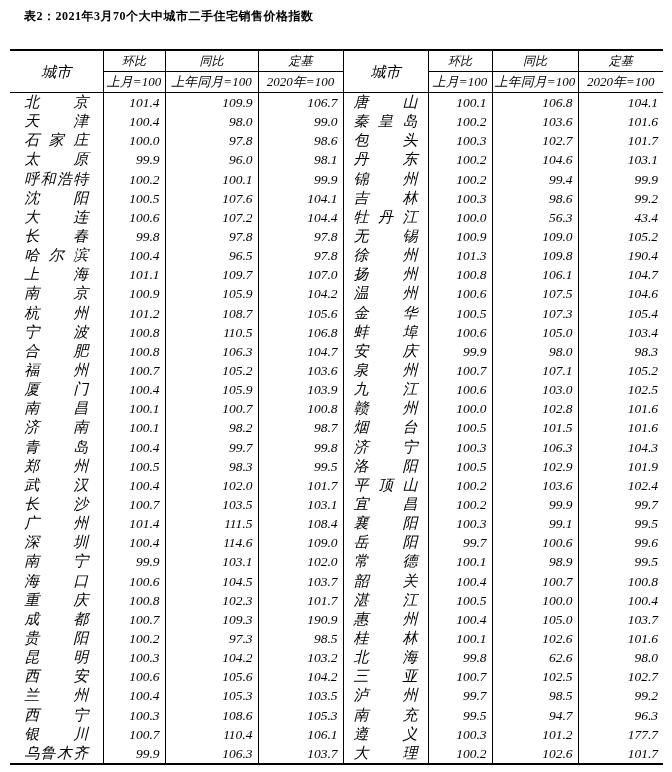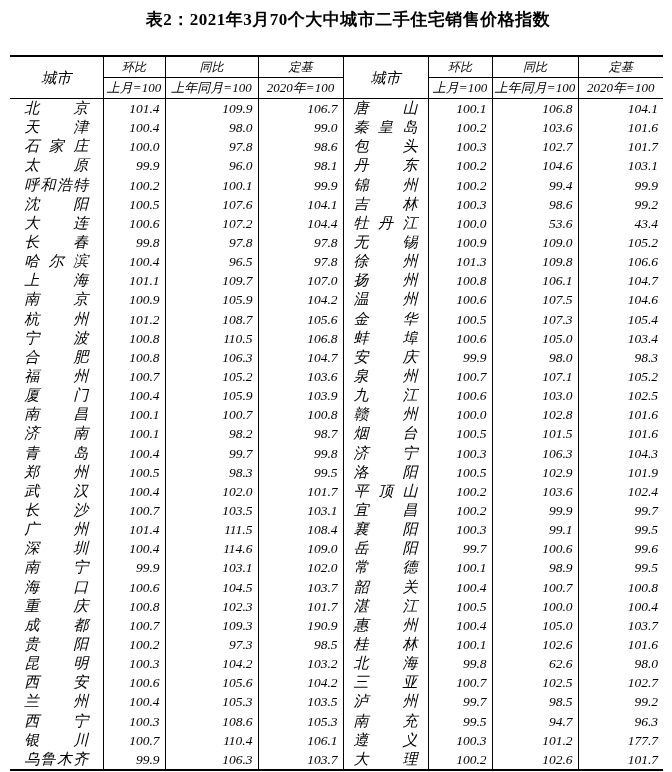--- a/index.html
+++ b/index.html
@@ -10,22 +10,22 @@
   html,body{margin:0;padding:0;}
   body{
     width:672px;height:772px;
     background:var(--bg);
     color:var(--text);
     font-family:"Liberation Serif","DejaVu Serif",serif;
     overflow:hidden;
   }
   .title{
     margin:8px 0 0 0;
-    text-align:center;
-    font-size:17px;
+    text-align:left;
+    font-size:12px;
     font-weight:bold;
     letter-spacing:0.5px;
     padding-left:24px;
   }
   table.idx{
     border-collapse:collapse;
     table-layout:fixed;
     width:653px;
     margin:24px 9px 0 10px;
     border-top:2.5px solid var(--border);
@@ -245,21 +245,21 @@
         <td class="num">107.2</td>
         <td class="num">104.4</td>
         <td class="city">
           <span class="city-inner">
             <span>牡</span>
             <span>丹</span>
             <span>江</span>
           </span>
         </td>
         <td class="num">100.0</td>
-        <td class="num">53.6</td>
+        <td class="num">56.3</td>
         <td class="num">43.4</td>
       </tr>
       <tr>
         <td class="city no-left">
           <span class="city-inner">
             <span>长</span>
             <span>春</span>
           </span>
         </td>
         <td class="num">99.8</td>
@@ -287,21 +287,21 @@
         <td class="num">96.5</td>
         <td class="num">97.8</td>
         <td class="city">
           <span class="city-inner">
             <span>徐</span>
             <span>州</span>
           </span>
         </td>
         <td class="num">101.3</td>
         <td class="num">109.8</td>
-        <td class="num">106.6</td>
+        <td class="num">190.4</td>
       </tr>
       <tr>
         <td class="city no-left">
           <span class="city-inner">
             <span>上</span>
             <span>海</span>
           </span>
         </td>
         <td class="num">101.1</td>
         <td class="num">109.7</td>

